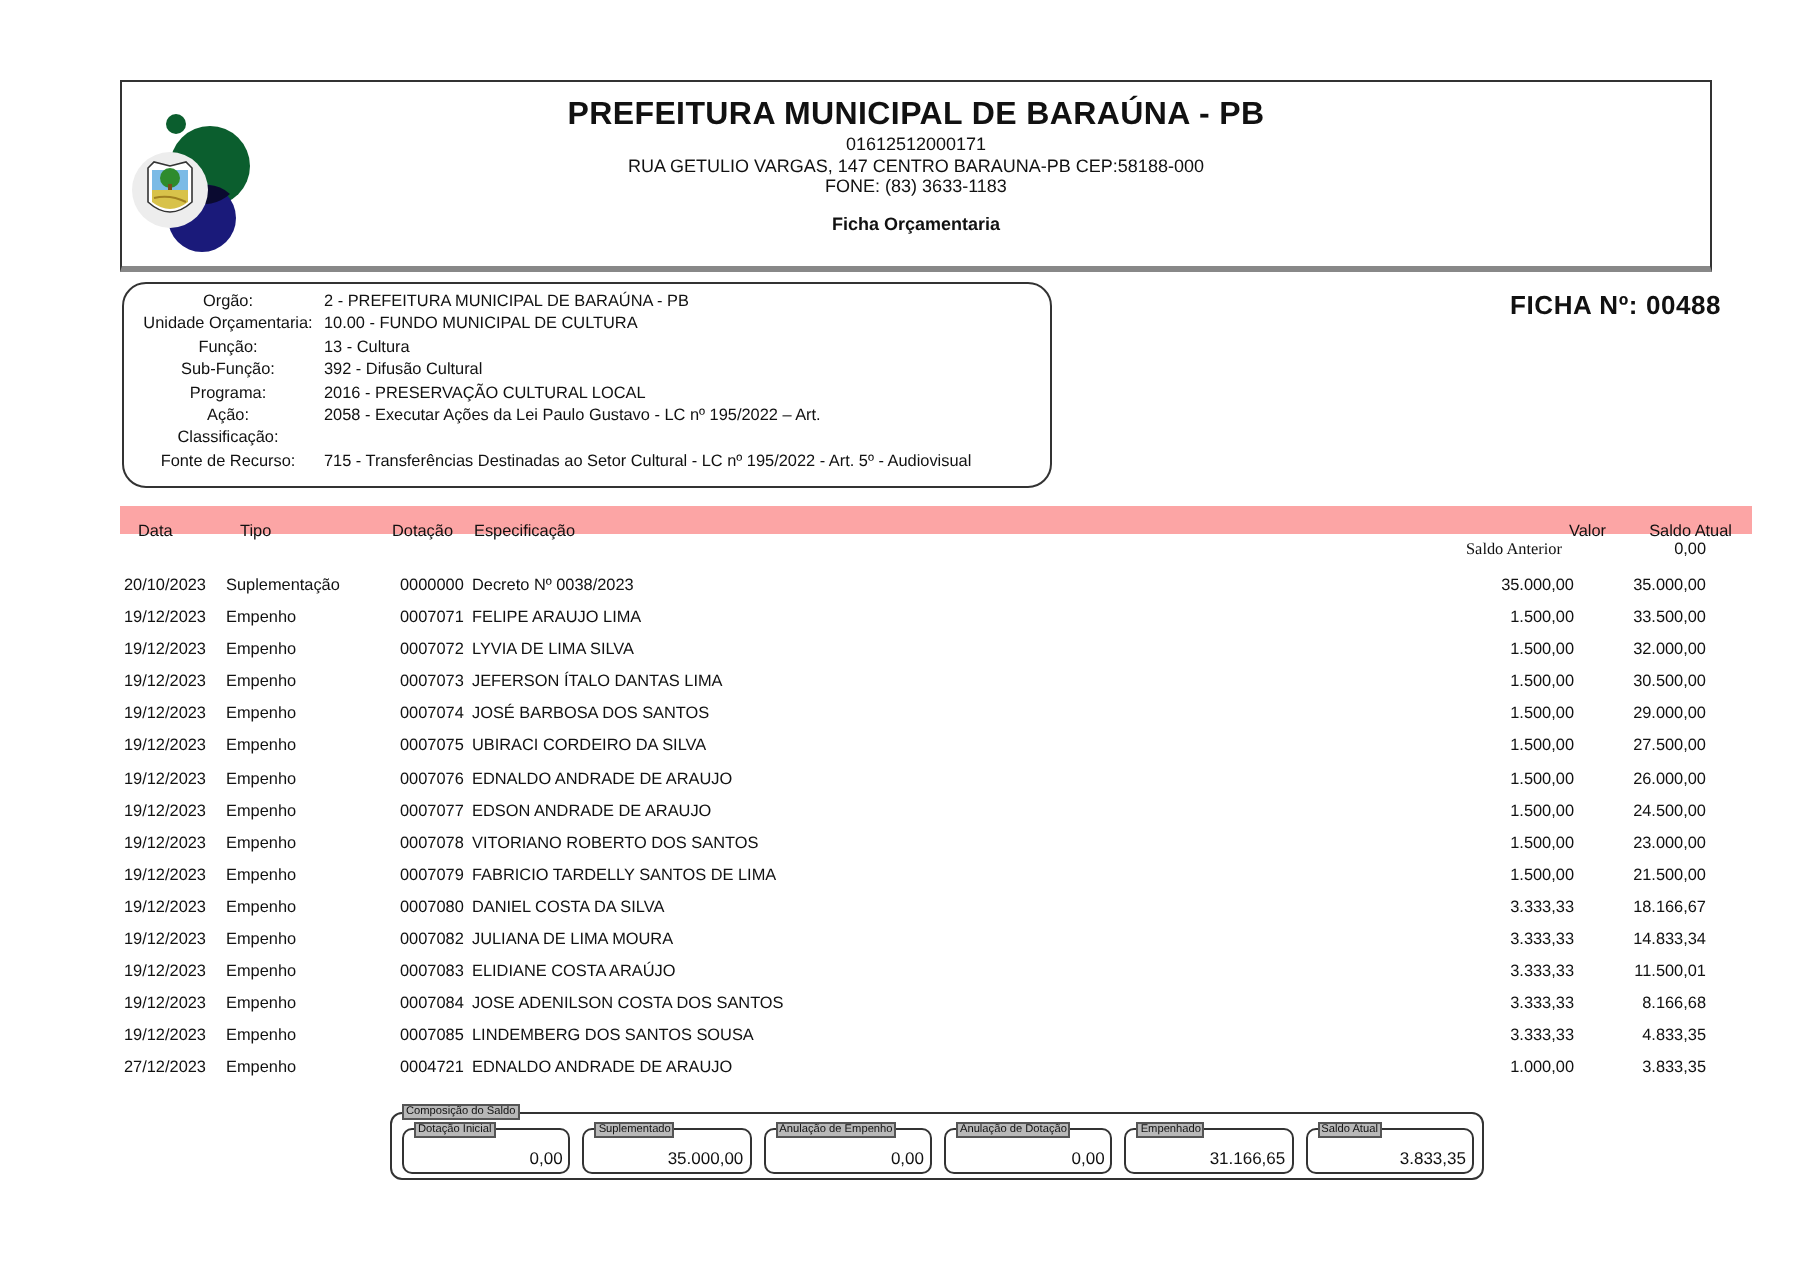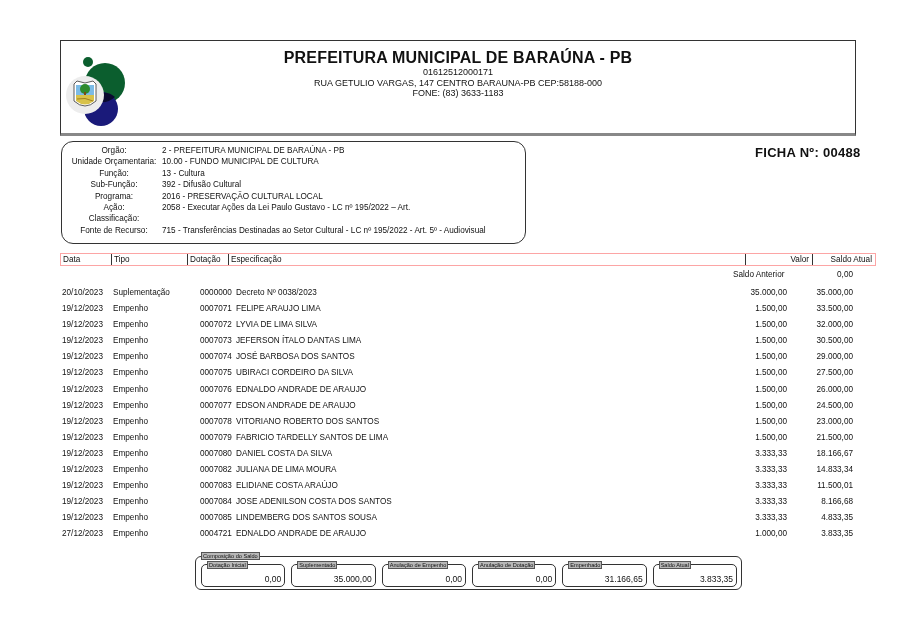--- a/index.html
+++ b/index.html
@@ -20,21 +20,21 @@
     position: absolute; left: 61px; top: 141px; width: 465px; height: 103px;
     border: 1px solid #333; border-radius: 12px; padding: 3px 4px;
   }
   .info-row { display: flex; font-size: 8.2px; line-height: 11.4px; white-space: nowrap; text-align: center; }
   .info-label { width: 96px; }
 
   .ficha { position: absolute; left: 755px; top: 145px; font-size: 13px; font-weight: bold; letter-spacing: 0.3px; }
 
   .table-head {
     position: absolute; left: 60px; top: 253px; width: 816px; height: 13px;
-    border: 1px solid #fca5a5; display: flex; font-size: 8.2px; line-height: 11px;
+    border: 7px solid #fca5a5; display: flex; font-size: 8.2px; line-height: 11px;
   }
   .table-head div { border-right: 1px solid #333; padding-left: 2px; }
   .table-head div:last-child { border-right: none; }
   .c-data { width: 51px; }
   .c-tipo { width: 76px; }
   .c-num { width: 41px; }
   .c-spec { flex: 1; }
   .c-valor { width: 67px; text-align: right; padding-right: 3px; }
   .c-saldo { width: 62px; text-align: right; padding-right: 3px; }
 
@@ -80,20 +80,21 @@
     <circle cx="20" cy="38" r="5" fill="#2e8b2e"></circle>
     <rect x="19" y="41" width="2" height="5" fill="#7a4a1a"></rect>
     <path d="M11 44 L29 44 L29 50 Q20 57 11 50 Z" fill="#d8c24a"></path>
     <path d="M12 48 Q20 46 28 50" stroke="#a08020" stroke-width="1" fill="none"></path>
   </svg>
   <div class="header-text">
     <div class="h-title">PREFEITURA MUNICIPAL DE BARAÚNA - PB</div>
     <div class="h-line">01612512000171</div>
     <div class="h-line">RUA GETULIO VARGAS, 147 CENTRO  BARAUNA-PB  CEP:58188-000</div>
     <div class="h-line">FONE: (83) 3633-1183</div>
+    <div class="h-sub">Ficha Orçamentaria</div>
   </div>
 </div>
 
 <div class="info-box">
   <div class="info-row">
       <span class="info-label">Orgão:</span>
       <span>2 - PREFEITURA MUNICIPAL DE BARAÚNA - PB</span>
     </div>
   <div class="info-row">
       <span class="info-label">Unidade Orçamentaria:</span>
@@ -130,21 +131,21 @@
 
 <div class="table-head">
   <div class="c-data">Data</div>
   <div class="c-tipo">Tipo</div>
   <div class="c-num">Dotação</div>
   <div class="c-spec">Especificação</div>
   <div class="c-valor">Valor</div>
   <div class="c-saldo">Saldo Atual</div>
 </div>
 
-<div class="saldo-ant" style="left:733px;">Saldo Anterior</div>
+<div class="saldo-ant" style="left:733px;font-family:Liberation Serif, serif;">Saldo Anterior</div>
 <div class="saldo-ant" style="right:47px;">0,00</div>
 
 <div class="rows" id="rows">
     <div class="row">
       <span class="r-data">20/10/2023</span>
       <span class="r-tipo">Suplementação</span>
       <span class="r-num">0000000</span>
       <span class="r-spec">Decreto Nº 0038/2023</span>
       <span class="r-valor">35.000,00</span>
       <span class="r-saldo">35.000,00</span>

